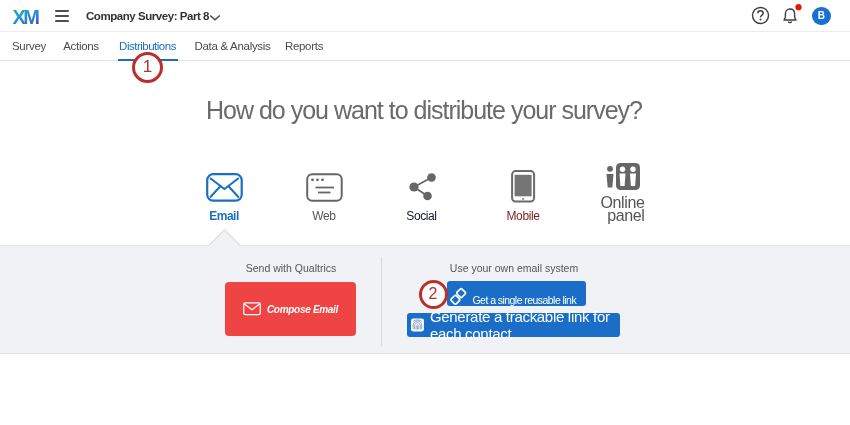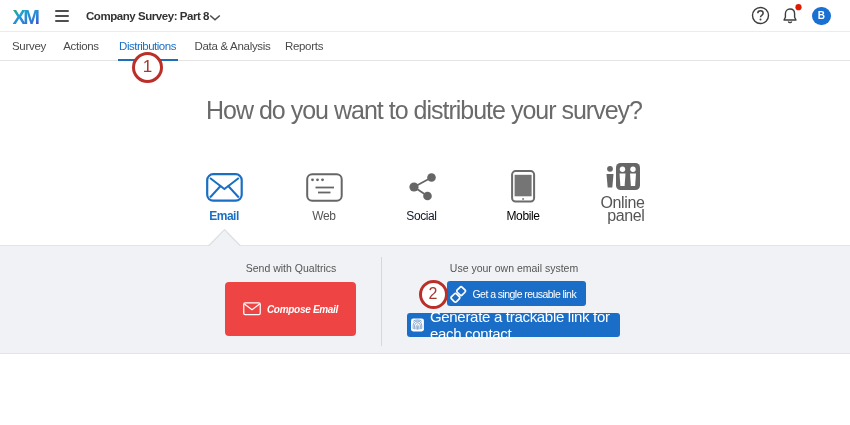--- a/index.html
+++ b/index.html
@@ -84,21 +84,21 @@
     <circle cx="25.5" cy="7.5" r="4.3" fill="#666"></circle>
     <circle cx="21.5" cy="26" r="4.3" fill="#666"></circle>
   </svg>
   <div class="abs" style="left:421.5px;top:209px;transform:translateX(-50%);font-size:12px;letter-spacing:-0.4px;color:#0f172a;">Social</div>
 
   <svg class="abs" style="left:511px;top:170px;" width="25" height="33" viewBox="0 0 25 33">
     <rect x="1.1" y="1.1" width="22" height="30.5" rx="3.5" fill="none" stroke="#6b6b6b" stroke-width="2"></rect>
     <rect x="3.6" y="4.8" width="17" height="21.5" fill="#757575"></rect>
     <circle cx="12.1" cy="29" r="1.1" fill="#8a8a8a"></circle>
   </svg>
-  <div class="abs" style="left:523px;top:209px;transform:translateX(-50%);font-size:12px;letter-spacing:-0.4px;color:#000000;">Mobile</div>
+  <div class="abs" style="left:523px;top:209px;transform:translateX(-50%);font-size:12px;letter-spacing:-0.4px;color:#7f1d1d;">Mobile</div>
 
   <svg class="abs" style="left:603px;top:162px;" width="38" height="29" viewBox="0 0 38 29">
     <circle cx="7" cy="6.8" r="2.9" fill="#666"></circle>
     <path d="M3.5 12 L10.5 12 L9.3 25.5 L4.7 25.5 Z" fill="#666"></path>
     <rect x="13" y="1" width="24" height="27" rx="4.5" fill="#666"></rect>
     <circle cx="19.5" cy="7.3" r="2.7" fill="#fff"></circle>
     <path d="M16.5 11.5 L22.5 11.5 L21.6 24 L17.4 24 Z" fill="#fff"></path>
     <circle cx="30" cy="7.3" r="2.7" fill="#fff"></circle>
     <path d="M27 11.5 L33 11.5 L32.1 24 L27.9 24 Z" fill="#fff"></path>
   </svg>
@@ -116,21 +116,21 @@
       <rect x="0.8" y="0.8" width="17.4" height="12.4" rx="1.5" fill="none" stroke="#fff" stroke-width="1.3"></rect>
       <path d="M1.5 2 L9.5 8 L17.5 2" fill="none" stroke="#fff" stroke-width="1.3"></path>
     </svg>
     <span style="color:#fff;font-size:10px;font-weight:700;letter-spacing:-0.3px;">Compose Email</span>
   </div>
 
   <div class="abs" style="left:381px;top:257px;width:1px;height:89px;background:#d5d9dd;"></div>
 
   <div class="abs" style="left:514px;top:261.5px;transform:translateX(-50%);font-size:10.5px;color:#555;">Use your own email system</div>
 
-  <div class="abs" style="left:447px;top:281px;width:139px;height:25px;background:#1b6ec8;border-radius:3px;display:flex;align-items:center;">
+  <div class="abs" style="left:447px;top:281px;width:139px;height:25px;background:#1b6ec8;border-radius:3px;display:flex;align-items:flex-end;">
     <svg width="17" height="20" viewBox="0 0 17 20" style="margin-left:3px;">
       <g fill="none" stroke="#fff" stroke-width="1.7">
         <rect x="1.9" y="10.3" width="7" height="7" rx="1.6" transform="rotate(-45 5.4 13.8)"></rect>
         <rect x="7.6" y="3.6" width="7" height="7" rx="1.6" transform="rotate(-45 11.1 7.1)"></rect>
       </g>
     </svg>
     <span style="color:#fff;font-size:10.5px;letter-spacing:-0.55px;margin-left:5.5px;font-weight:400;">Get a single reusable link</span>
   </div>
 
   <div class="abs" style="left:407px;top:313px;width:213px;height:24px;background:#1b6ec8;border-radius:3px;display:flex;align-items:center;">

